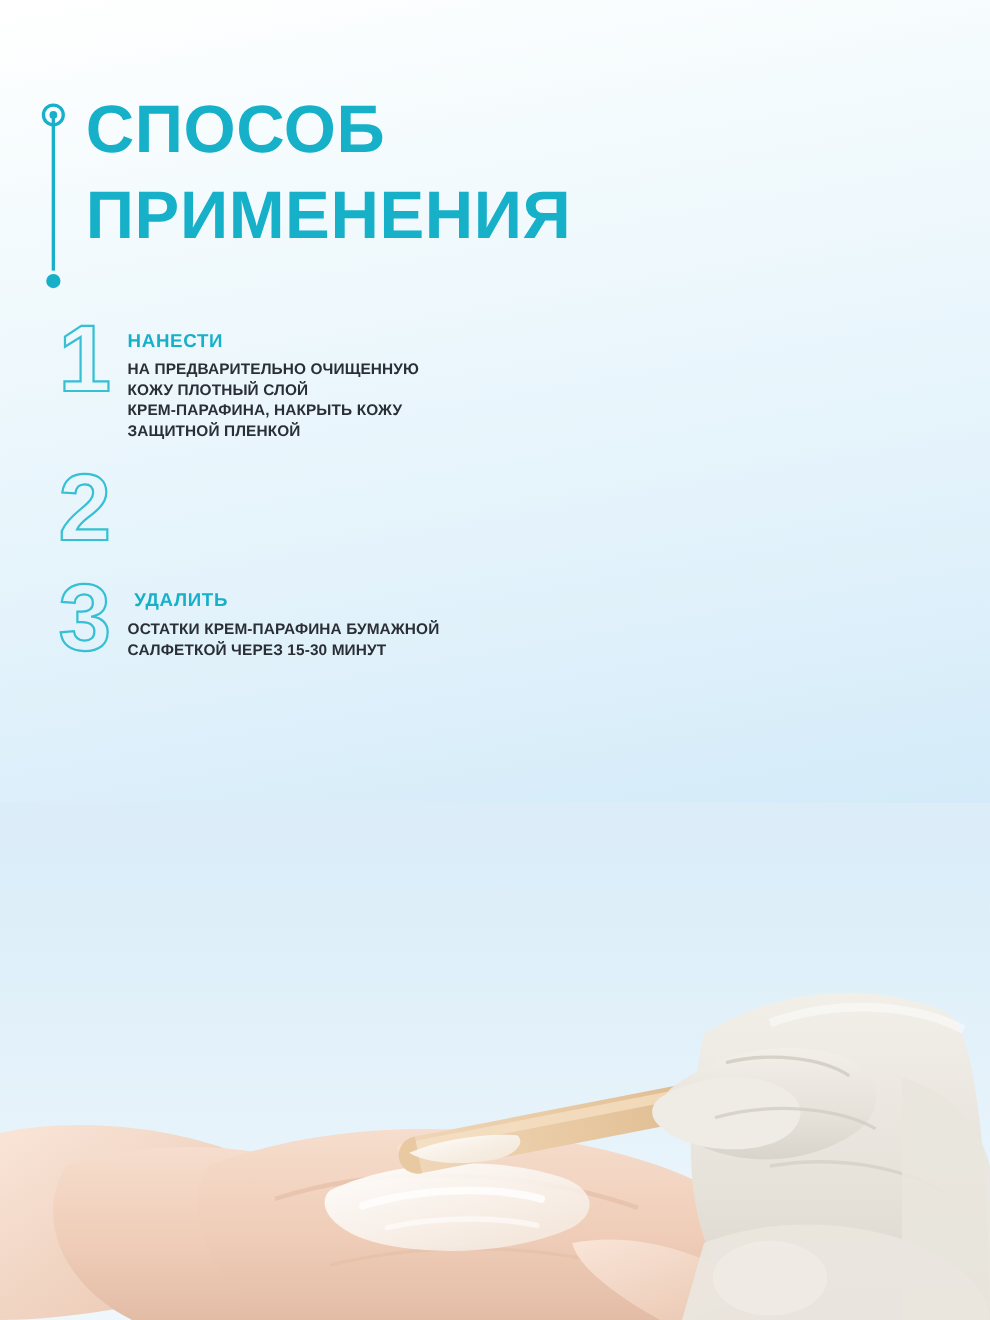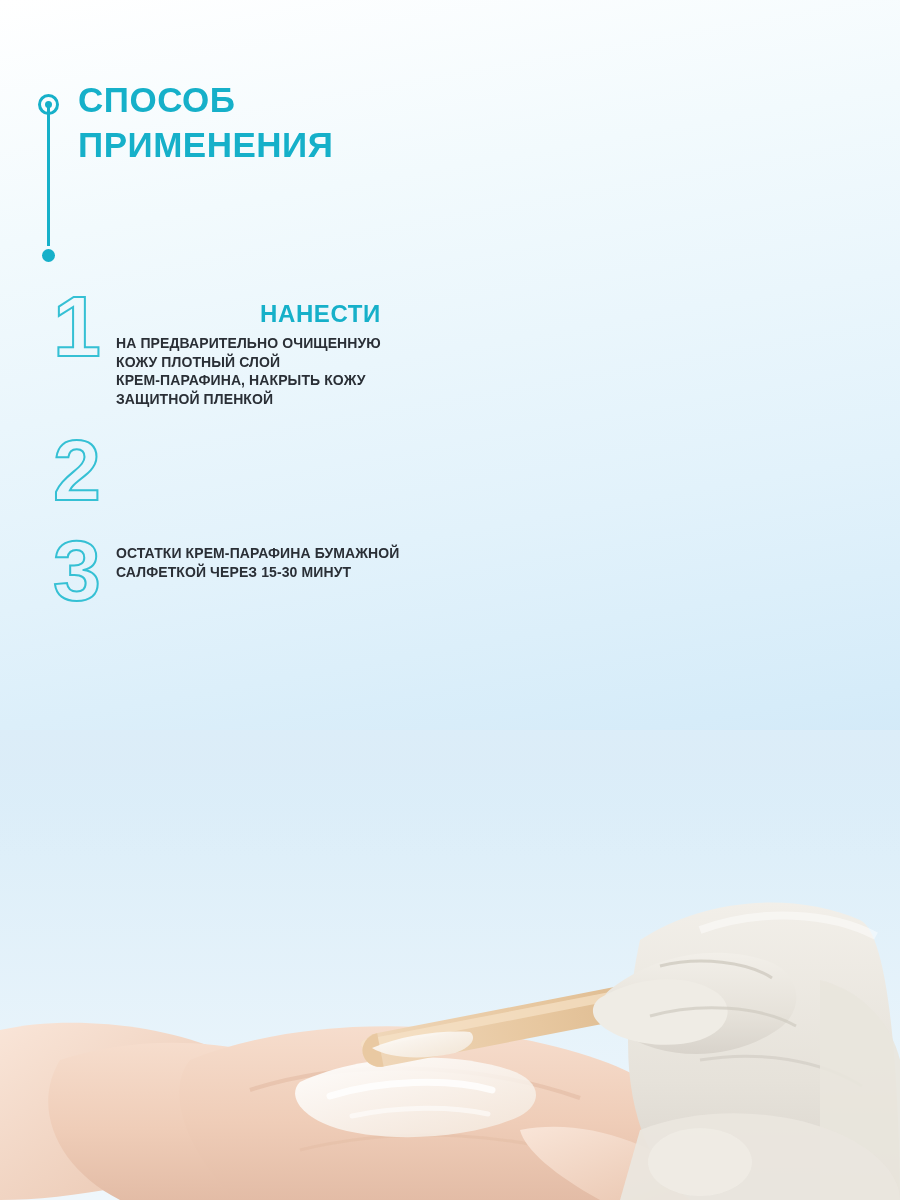--- a/index.html
+++ b/index.html
@@ -26,21 +26,21 @@
     left: 0;
     top: 0;
     width: 900px;
     padding-top: 78px;
   }
   .title-wrap {
     position: relative;
     margin-left: 78px;
   }
   .title {
-    font-size: 35px;
+    font-size: 61px;
     font-weight: bold;
     color: #16b0c9;
     line-height: 1.28;
     letter-spacing: 0.5px;
     white-space: pre-line;
     margin: 0;
   }
   
   .accent {
     position: absolute;
@@ -111,26 +111,25 @@
     color: transparent;
     -webkit-text-stroke: 2px #35c0d4;
     text-align: center;
     font-family: "Liberation Sans", sans-serif;
     user-select: none;
   }
   .step-body {
     padding-top: 10px;
   }
   .step-title {
-    font-size: 24px;
+    font-size: 17px;
     font-weight: bold;
     color: #16b0c9;
     letter-spacing: 0.6px;
     margin: 0 0 6px 0;
-    text-align: right;
   }
   .step-text {
     font-size: 14px;
     font-weight: bold;
     color: #2a2f36;
     line-height: 1.33;
     white-space: pre-line;
     letter-spacing: 0.1px;
     margin: 0;
   }
@@ -178,20 +177,21 @@
       </div>
     </div>
 
     <div class="step step-2">
       <div class="step-num">2</div>
     </div>
 
     <div class="step step-3">
       <div class="step-num">3</div>
       <div class="step-body">
+        <div class="step-title">УДАЛИТЬ</div>
         <div class="step-text">ОСТАТКИ КРЕМ-ПАРАФИНА БУМАЖНОЙ
 САЛФЕТКОЙ ЧЕРЕЗ 15-30 МИНУТ</div>
       </div>
     </div>
 
   </div>
 
   <div class="photo">
     <svg width="900" height="470" viewBox="0 0 900 470" xmlns="http://www.w3.org/2000/svg" role="img">
       <defs>

